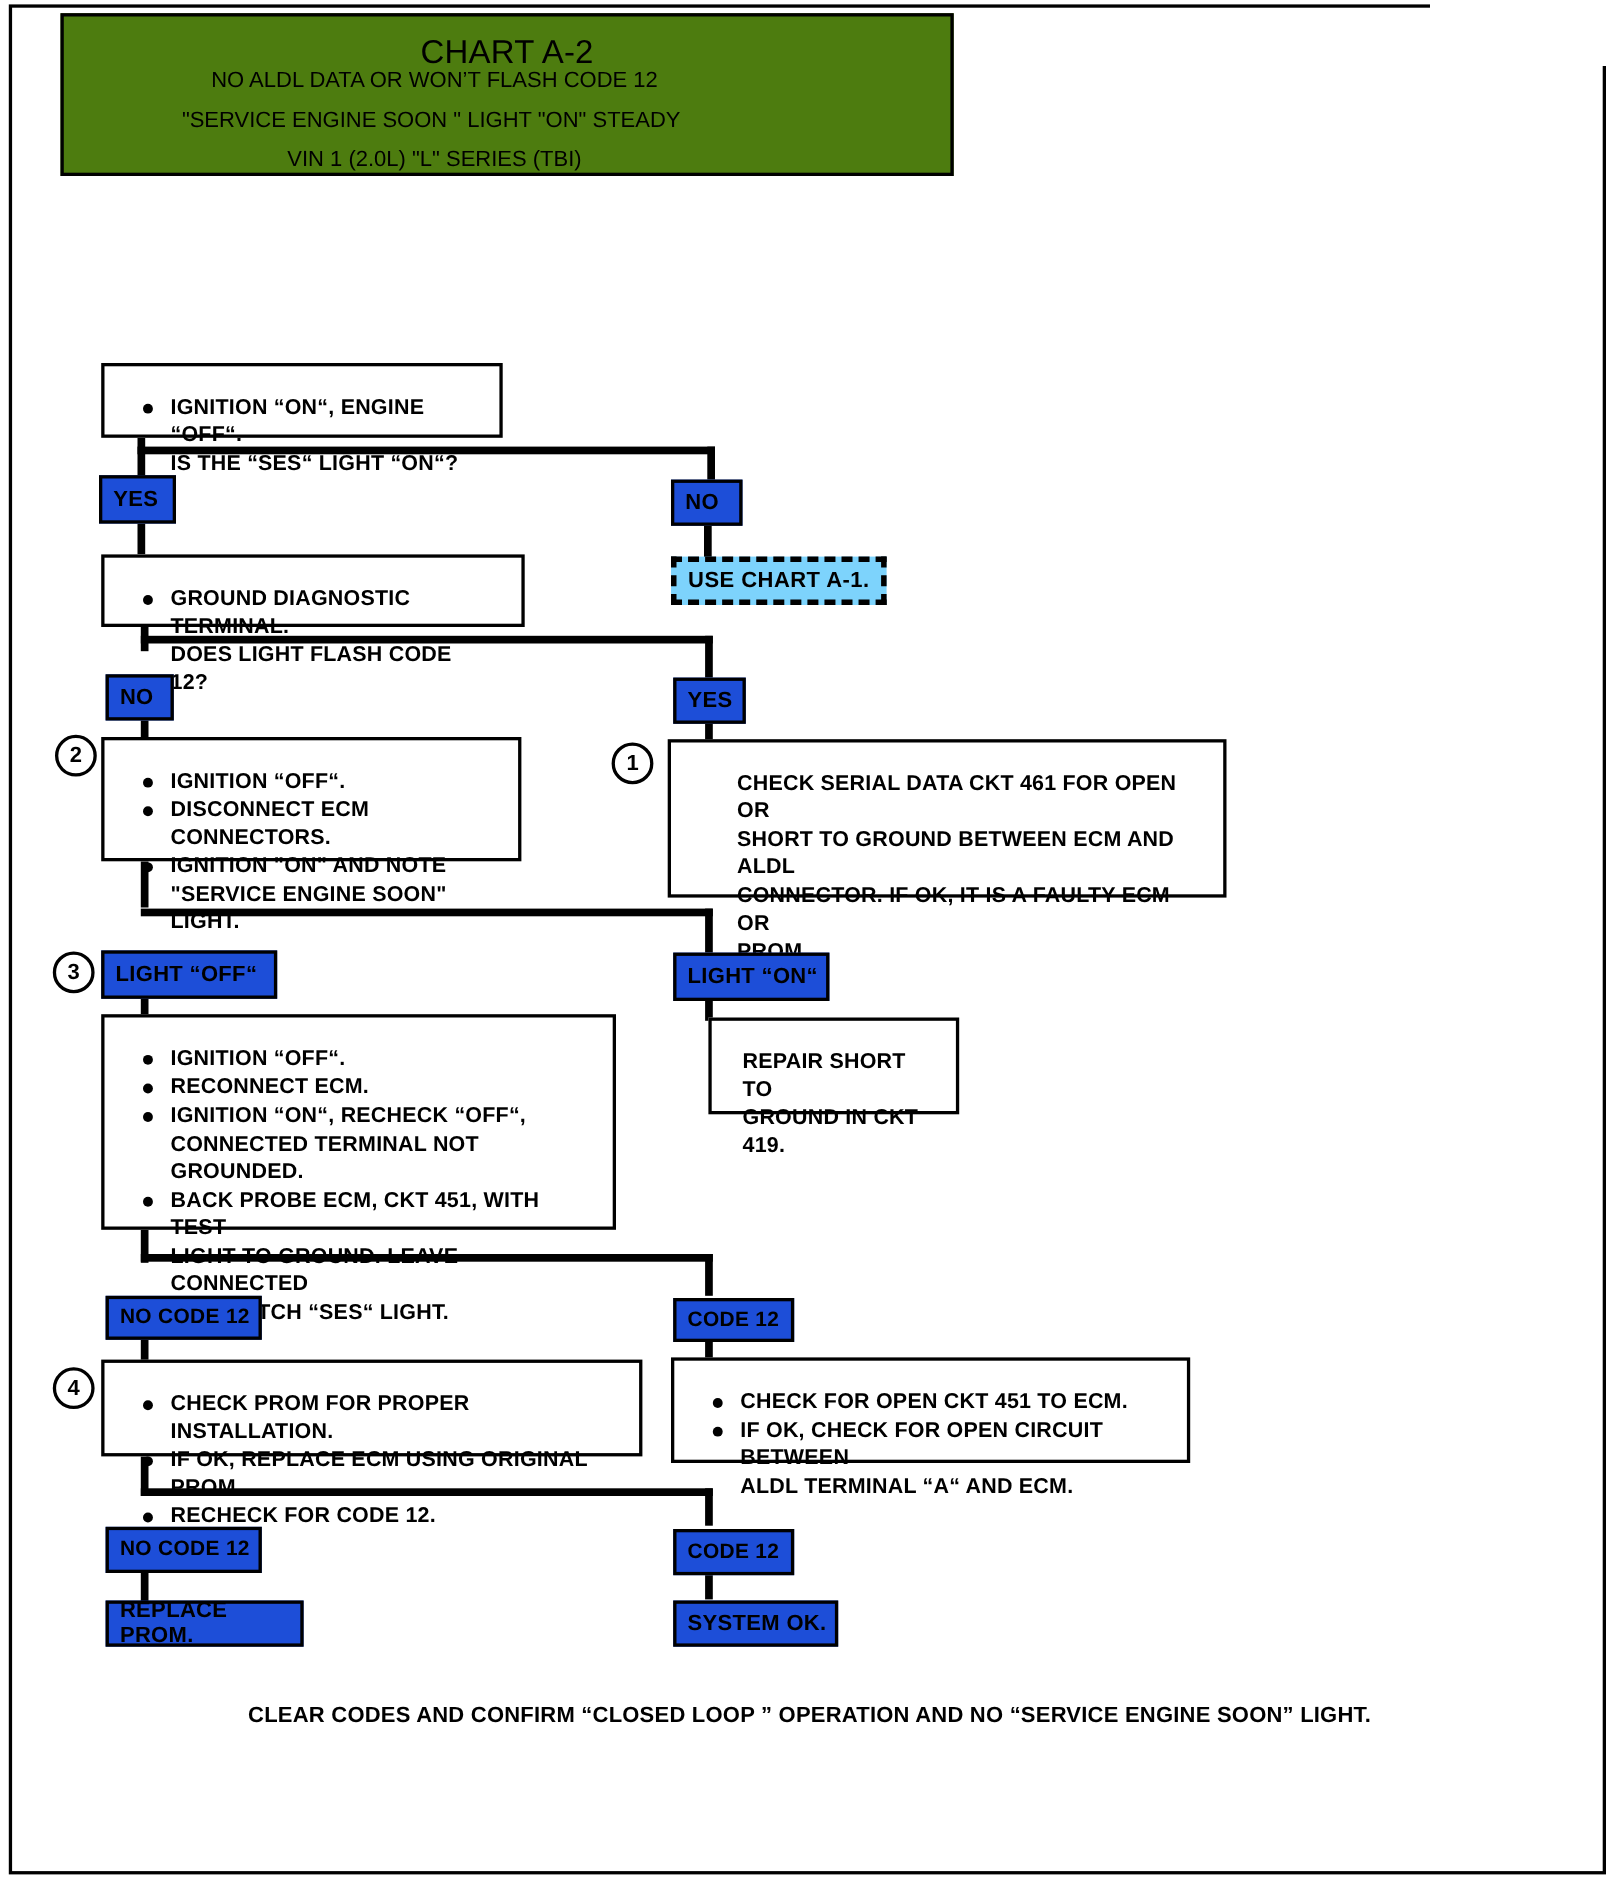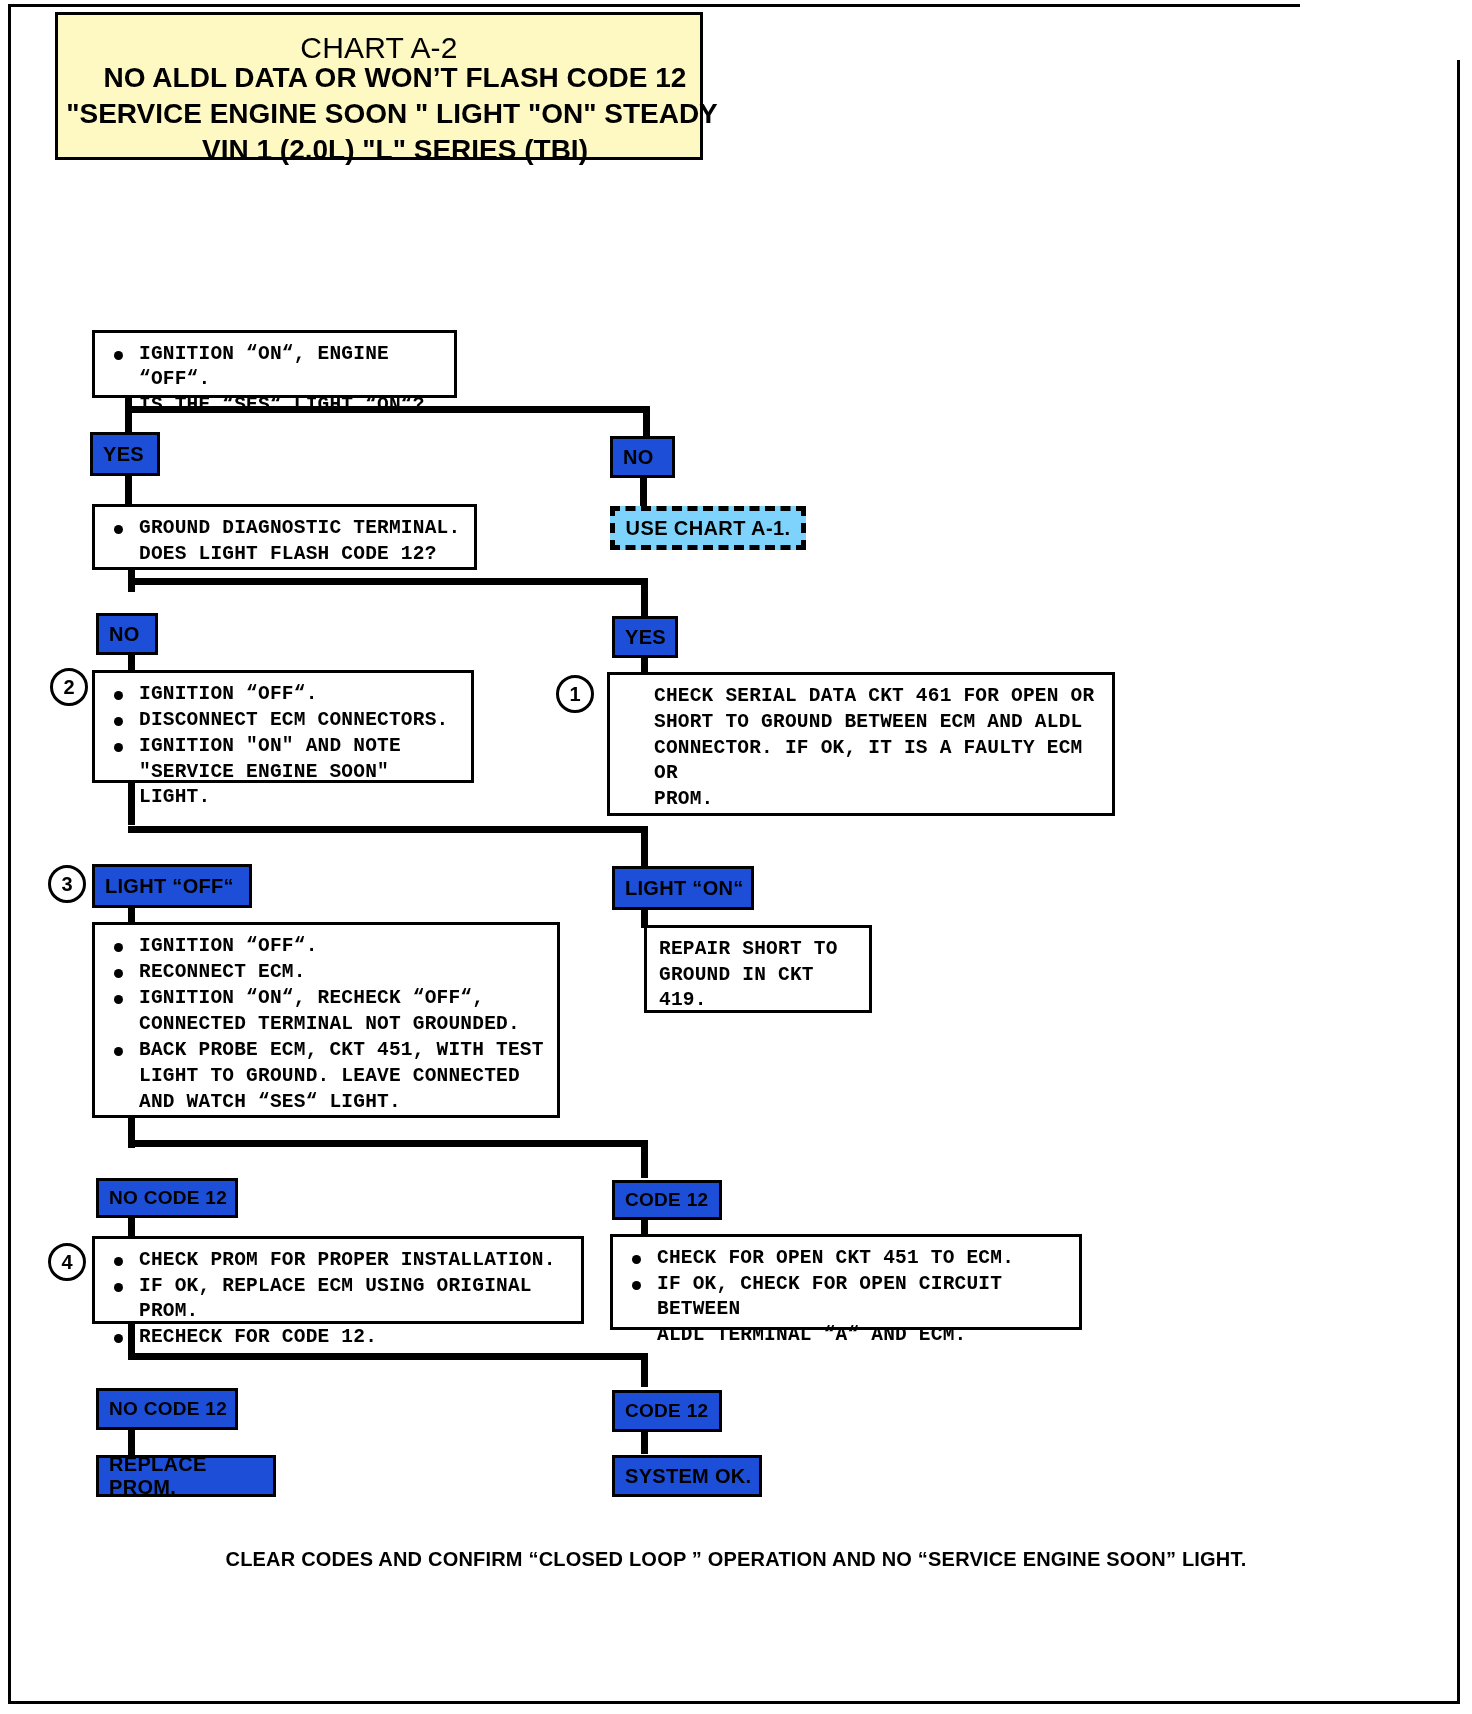--- a/index.html
+++ b/index.html
@@ -7,44 +7,44 @@
        font-family:"Liberation Sans", sans-serif;color:#000;}
 
   #page{position:absolute;left:0;top:0;width:1472px;height:1714px;overflow:hidden;}
 
   
   .page-frame{position:absolute;left:8px;top:4px;width:1452px;height:1700px;
               border:3px solid #000;box-sizing:border-box;}
   .frame-notch{position:absolute;background:#fff;}
 
   
-  .title-box{position:absolute;left:55px;top:12px;width:648px;height:148px;
-             border:3px solid #000;box-sizing:border-box;background:#fef9c3;z-index:5;}
+  .title-box{position:absolute;left:55px;top:12px;width:812px;height:148px;
+             border:3px solid #000;box-sizing:border-box;background:#4d7c0f;z-index:5;}
   .title-line{position:absolute;left:0;width:100%;text-align:center;
               font-size:30px;letter-spacing:.2px;white-space:nowrap;}
   .tl1{top:16px;}
-  .title-overflow{position:absolute;font-size:28px;white-space:nowrap;z-index:6;font-weight:bold;}
+  .title-overflow{position:absolute;font-size:20px;white-space:nowrap;z-index:6;}
 
   
   .fbox{position:absolute;border:3px solid #000;box-sizing:border-box;background:#fff;
         font-weight:bold;font-size:19.5px;line-height:25px;letter-spacing:.2px;z-index:4;}
   .fbox .pad{padding:9px 10px 8px 14px;}
 
   
   .lbox{position:absolute;border:3px solid #000;box-sizing:border-box;background:#1d4ed8;
         font-weight:bold;font-size:20px;display:flex;align-items:center;
         padding-left:10px;letter-spacing:.3px;z-index:6;}
 
   
   .dbox{position:absolute;border:5px dashed #000;box-sizing:border-box;background:#7dd3fc;
         font-weight:bold;font-size:20px;display:flex;align-items:center;
         justify-content:center;letter-spacing:.4px;z-index:4;}
 
   
-  ul.blist{list-style:none;margin:0;padding:0;font-family:Liberation Mono, monospace;}
+  ul.blist{list-style:none;margin:16px;padding:0;}
   ul.blist li{position:relative;padding-left:30px;margin:0 0 1px 0;}
   ul.blist li:before{content:"";position:absolute;left:5px;top:9px;
       width:9px;height:9px;border-radius:50%;background:#000;}
   ul.blist li.cont:before{display:none;}
   ul.blist li.cont{padding-left:30px;}
 
   
   .circ{position:absolute;width:38px;height:38px;border:3.5px solid #000;border-radius:50%;
         box-sizing:border-box;background:#fff;display:flex;align-items:center;
         justify-content:center;font-weight:bold;font-size:20px;z-index:8;}

